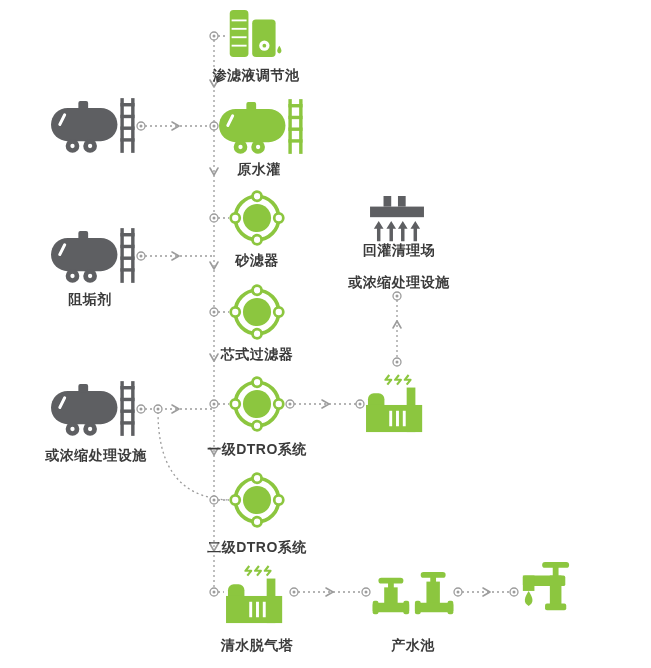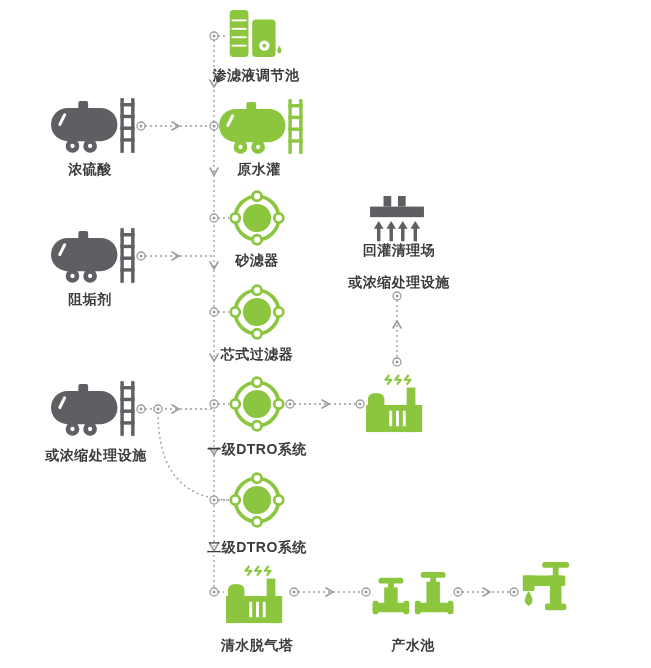--- a/index.html
+++ b/index.html
@@ -225,21 +225,20 @@
       <use href="#sym-factory"></use>
     </svg>
   <svg class="icon green" style="left:372px;top:572px;width:82px;height:48px">
       <use href="#sym-pipes"></use>
     </svg>
   <svg class="icon green" style="left:519px;top:560px;width:54px;height:58px">
       <use href="#sym-faucet"></use>
     </svg>
 
   <div class="label" style="left:176px;top:66px">渗滤液调节池</div>
-  <div class="label" style="left:10px;top:160px">浓硫酸</div>
   <div class="label" style="left:179px;top:160px">原水灌</div>
   <div class="label" style="left:177px;top:251px">砂滤器</div>
   <div class="label" style="left:10px;top:290px">阻垢剂</div>
   <div class="label" style="left:177px;top:345px">芯式过滤器</div>
   <div class="label" style="left:319px;top:241px">回灌清理场</div>
   <div class="label" style="left:319px;top:273px">或浓缩处理设施</div>
   <div class="label" style="left:177px;top:440px">一级DTRO系统</div>
   <div class="label" style="left:16px;top:446px">或浓缩处理设施</div>
   <div class="label" style="left:177px;top:538px">二级DTRO系统</div>
   <div class="label" style="left:177px;top:636px">清水脱气塔</div>

